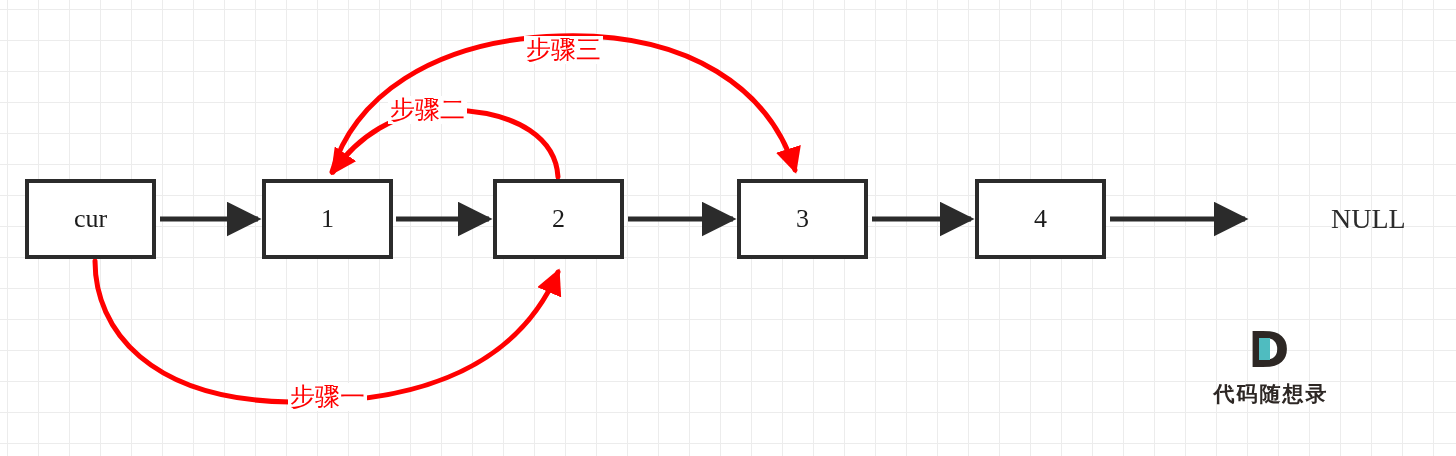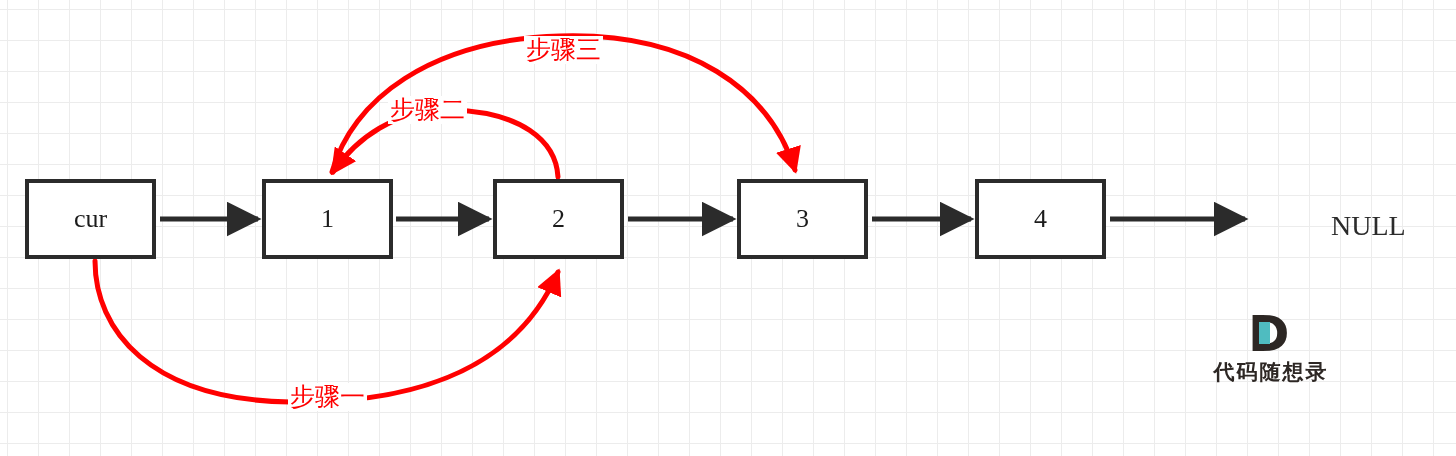--- a/index.html
+++ b/index.html
@@ -152,27 +152,27 @@
   <div class="node-box" style="left:493px;top:179px;width:131px;height:80px;">
     <span class="node-label">2</span>
   </div>
   <div class="node-box" style="left:737px;top:179px;width:131px;height:80px;">
     <span class="node-label">3</span>
   </div>
   <div class="node-box" style="left:975px;top:179px;width:131px;height:80px;">
     <span class="node-label">4</span>
   </div>
 
-  <div class="null-label" style="left:1331px;top:210px;">NULL</div>
+  <div class="null-label" style="left:1331px;top:203px;">NULL</div>
 
   <div class="step-label" style="left:288px;top:383px;">步骤一</div>
   <div class="step-label" style="left:388px;top:96px;">步骤二</div>
   <div class="step-label" style="left:524px;top:22px;margin-top:14px;">步骤三</div>
 
-  <div class="watermark" style="left:1196px;top:312px;width:150px;">
+  <div class="watermark" style="left:1196px;top:328px;width:150px;gap:6px;">
     <div class="wm-logo">
       <div class="wm-mark">D</div>
       <div class="wm-teal"></div>
     </div>
     <div class="wm-text">代码随想录</div>
   </div>
 
 </div>
 
 </body></html>

